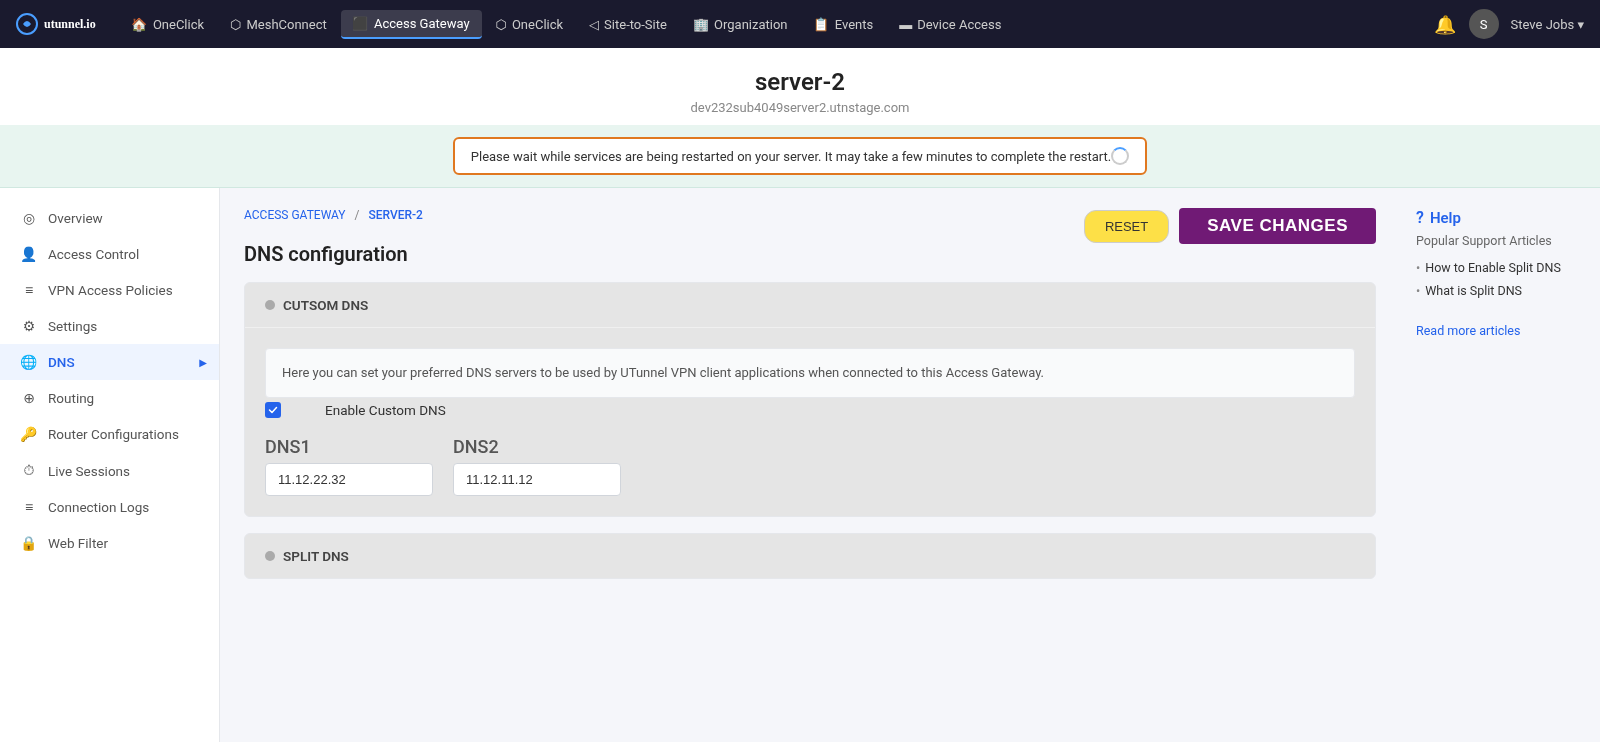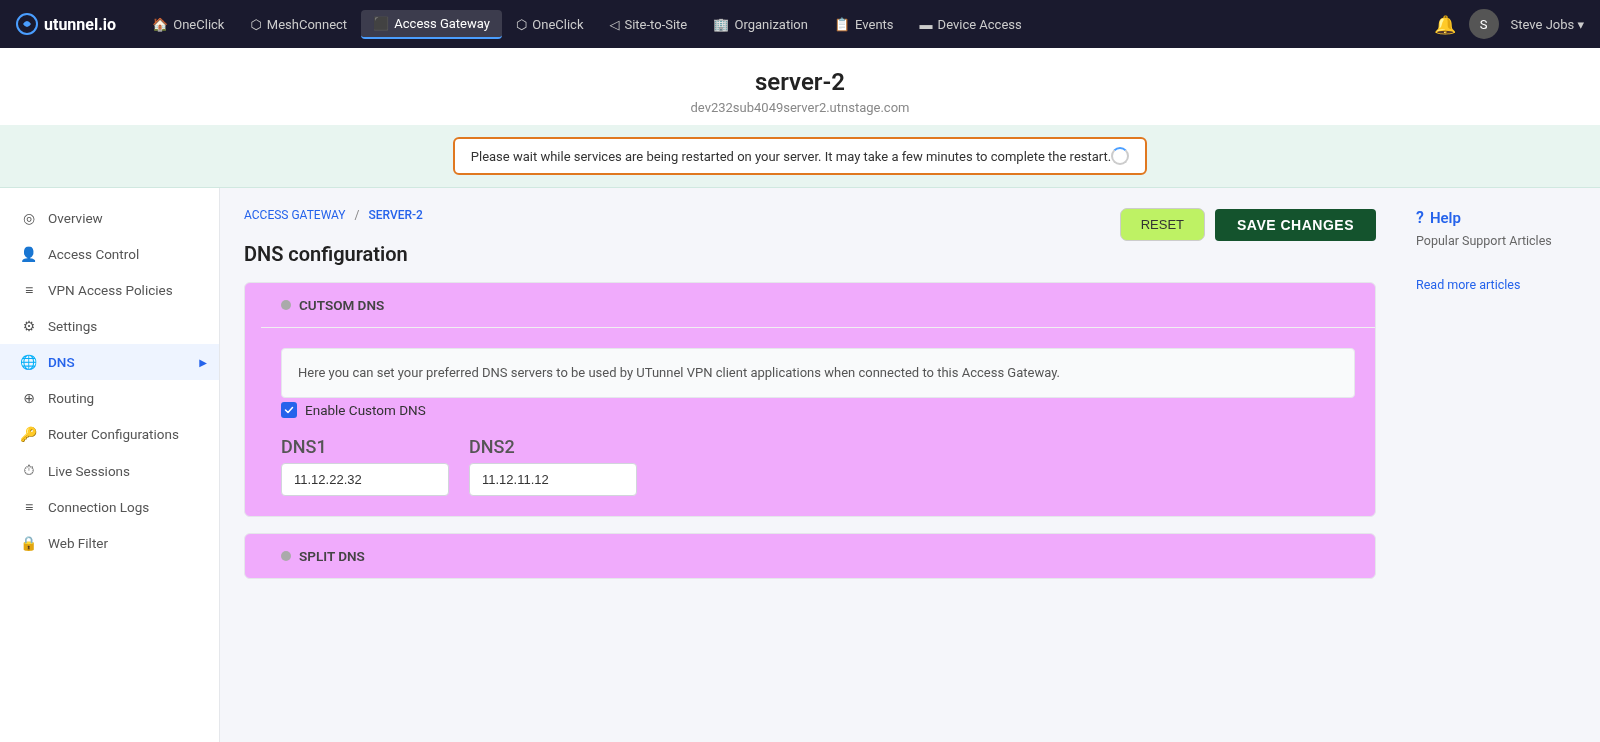--- a/index.html
+++ b/index.html
@@ -10,27 +10,28 @@
       background: #1a1a2e;
       display: flex;
       align-items: center;
       height: 48px;
       padding: 0 16px;
       position: relative;
       z-index: 10;
     }
     .topnav-logo {
       color: #fff;
-      font-size: 16px;
+      font-size: 12px;
       font-weight: bold;
       display: flex;
       align-items: center;
       gap: 6px;
       margin-right: 24px;
       white-space: nowrap;
+      font-family: Liberation Serif, serif;
     }
     .topnav-logo svg { width: 22px; height: 22px; }
     .topnav-links {
       display: flex;
       align-items: center;
       gap: 2px;
       flex: 1;
     }
     .topnav-link {
       color: #ccc;
@@ -166,46 +167,45 @@
       margin-bottom: 20px;
     }
     .breadcrumb span.link { color: #2563eb; cursor: pointer; }
     .breadcrumb span.sep { margin: 0 6px; }
     .breadcrumb span.current { color: #2563eb; font-weight: 500; }
     .page-title { font-size: 20px; font-weight: 600; color: #222; }
     .actions { display: flex; gap: 10px; align-items: center; }
     .btn-reset {
       padding: 8px 20px;
       border: 1px solid #ccc;
-      background: #bef264;
-      border-radius: 7px;
+      background: #fde047;
+      border-radius: 12px;
       cursor: pointer;
       font-size: 13px;
       color: #333;
     }
     .btn-save {
-      padding: 8px 22px;
-      background: #14532d;
+      padding: 8px 28px;
+      background: #701a75;
       color: #fff;
       border: none;
       border-radius: 4px;
       cursor: pointer;
-      font-size: 14px;
+      font-size: 17px;
       font-weight: 600;
       letter-spacing: 0.5px;
     }
 
     
     .card {
-      background: #f0abfc;
+      background: #e5e5e5;
       border-radius: 6px;
       border: 1px solid #e5e7eb;
       margin-bottom: 16px;
       overflow: hidden;
-      padding-left: 16px;
     }
     .card-section-header {
       display: flex;
       align-items: center;
       gap: 8px;
       padding: 14px 20px;
       font-weight: 600;
       font-size: 13.5px;
       color: #444;
       border-bottom: 1px solid #f0f0f0;
@@ -238,21 +238,21 @@
       width: 16px; height: 16px;
       background: #2563eb;
       border-radius: 3px;
       display: flex;
       align-items: center;
       justify-content: center;
       flex-shrink: 0;
       cursor: pointer;
     }
     .checkbox-custom svg { width: 10px; height: 10px; }
-    .checkbox-label { font-size: 13.5px; color: #333; }
+    .checkbox-label { font-size: 13.5px; color: #333; margin-left: 36px; }
     .dns-fields { display: flex; gap: 20px; }
     .dns-field-group { display: flex; flex-direction: column; gap: 6px; }
     .dns-label { font-size: 18px; color: #555; font-weight: 500; }
     .dns-input {
       width: 168px;
       padding: 8px 12px;
       border: 1px solid #d1d5db;
       border-radius: 4px;
       font-size: 13px;
       color: #333;
@@ -458,17 +458,25 @@
       </div>
     </div>
   </main>
 
   <aside class="right-panel">
     <div class="help-title">
       <span style="color:#2563eb;font-size:16px;">?</span>
       <span>Help</span>
     </div>
     <div class="help-subtitle">Popular Support Articles</div>
+    <ul class="help-list">
+      <li>
+        <span style="cursor:pointer;color:#333;">How to Enable Split DNS</span>
+      </li>
+      <li>
+        <span style="cursor:pointer;color:#333;">What is Split DNS</span>
+      </li>
+    </ul>
     <br>
     <a class="help-link">Read more articles</a>
   </aside>
 
 </div>
 
 </body></html>

